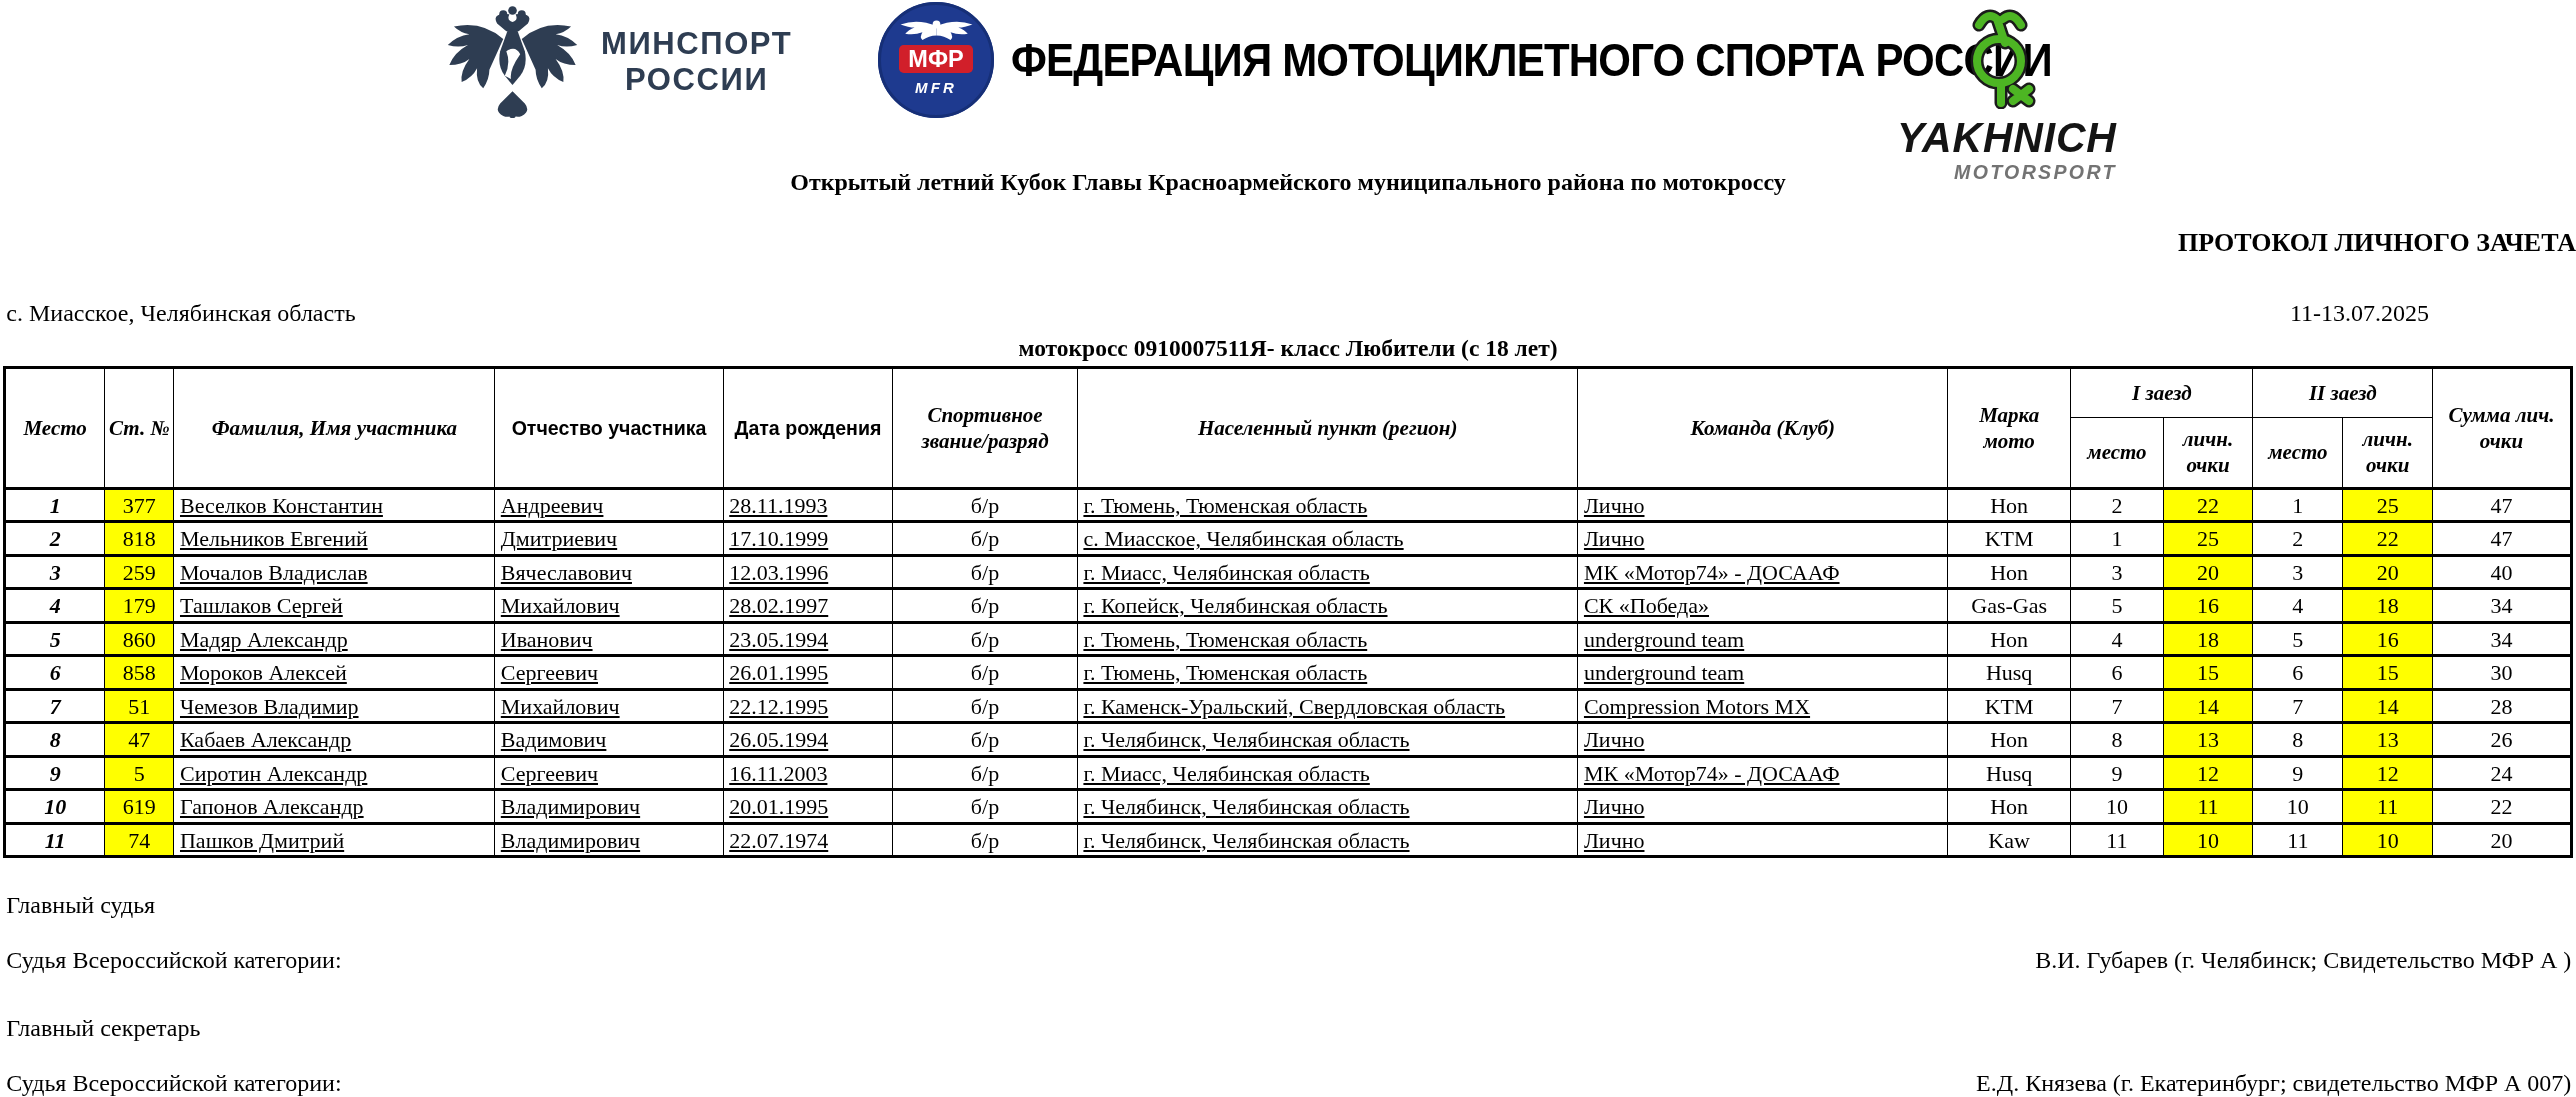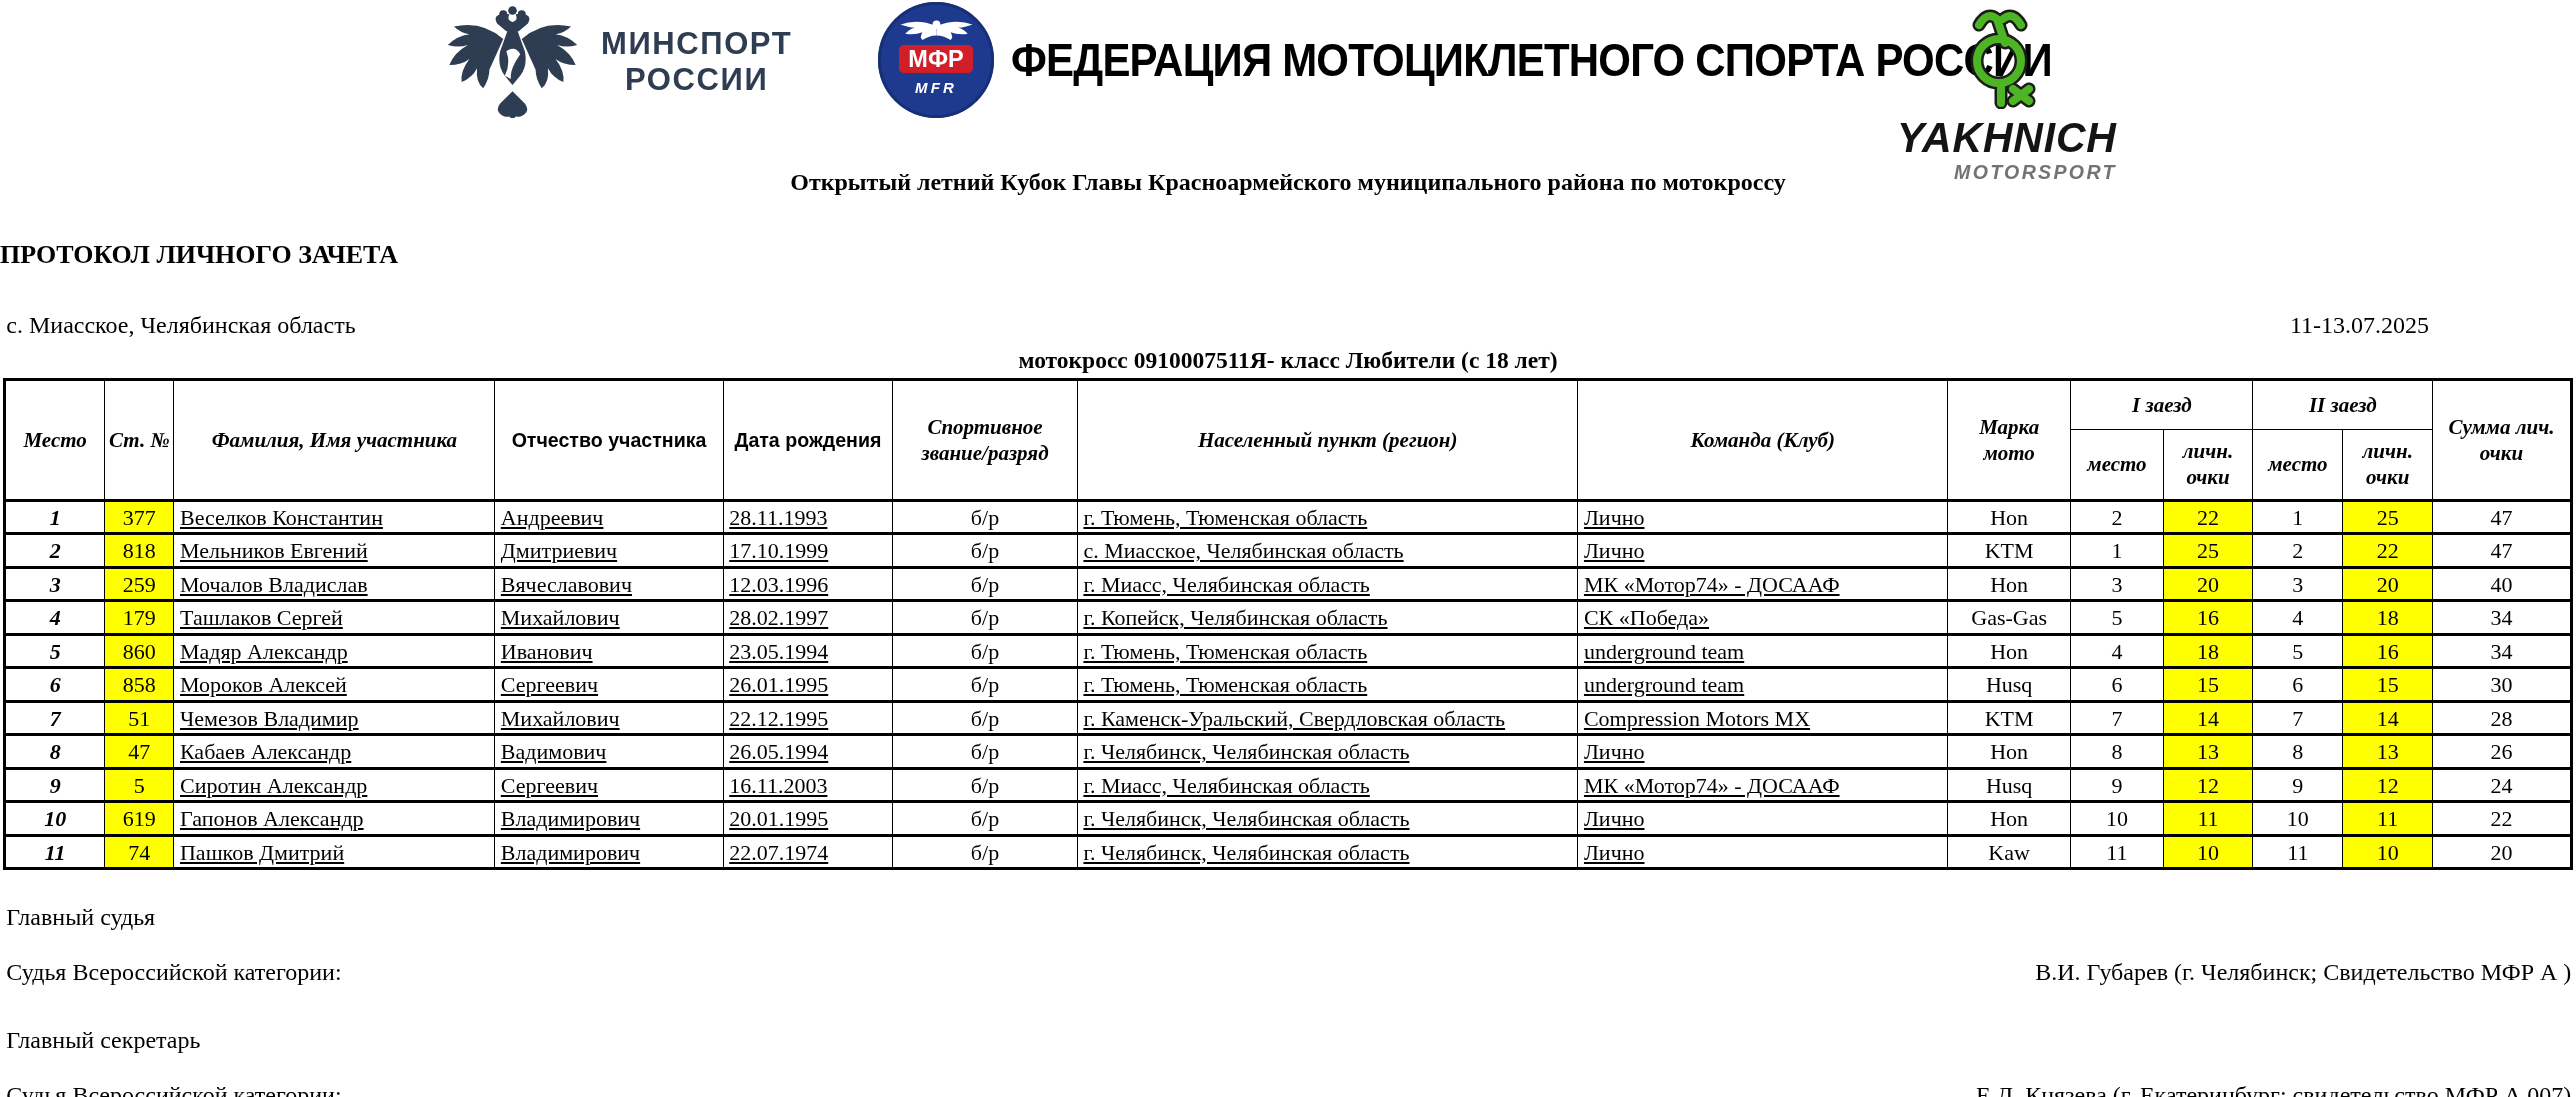--- a/index.html
+++ b/index.html
@@ -32,21 +32,21 @@
   .yakhnich{left:1897px;top:9.4px;gap:7.8px;flex-direction:column;}
   .yak-text{display:flex;flex-direction:column;align-items:flex-end;}
   .yak-name{font-family:"Liberation Sans","DejaVu Sans",sans-serif;
     font-weight:bold;font-style:italic;font-size:41px;letter-spacing:0.8px;
     transform:scaleY(1.05);line-height:1;}
   .yak-sub{font-family:"Liberation Sans","DejaVu Sans",sans-serif;
     font-weight:bold;font-style:italic;font-size:19.6px;letter-spacing:2.3px;margin-top:3.1px;}
 
   
   .event-title{margin:50px 0 0;text-align:center;font-size:24px;font-weight:bold;}
-  .protocol-title{margin:44px 0 0;text-align:left;font-size:26px;font-weight:bold;}
+  .protocol-title{margin:32px 0 0;text-align:right;font-size:26px;font-weight:bold;}
   .loc-row{display:flex;justify-content:space-between;align-items:flex-end;
     margin-top:42px;padding-left:6.3px;font-size:24px;}
   .loc-row .dates{margin-right:147px;}
   .class-caption{text-align:center;font-weight:bold;font-size:23.5px;margin-top:7.8px;margin-bottom:4.7px;}
 
   
   table.results{width:calc(100% - 6.3px);margin:0 3.1px;border-collapse:collapse;
     border:3.1px solid #000;table-layout:fixed;}
   th,td{border:1.6px solid #000;overflow:hidden;}
   thead th{font-weight:bold;font-style:italic;font-size:21px;line-height:1.25;

